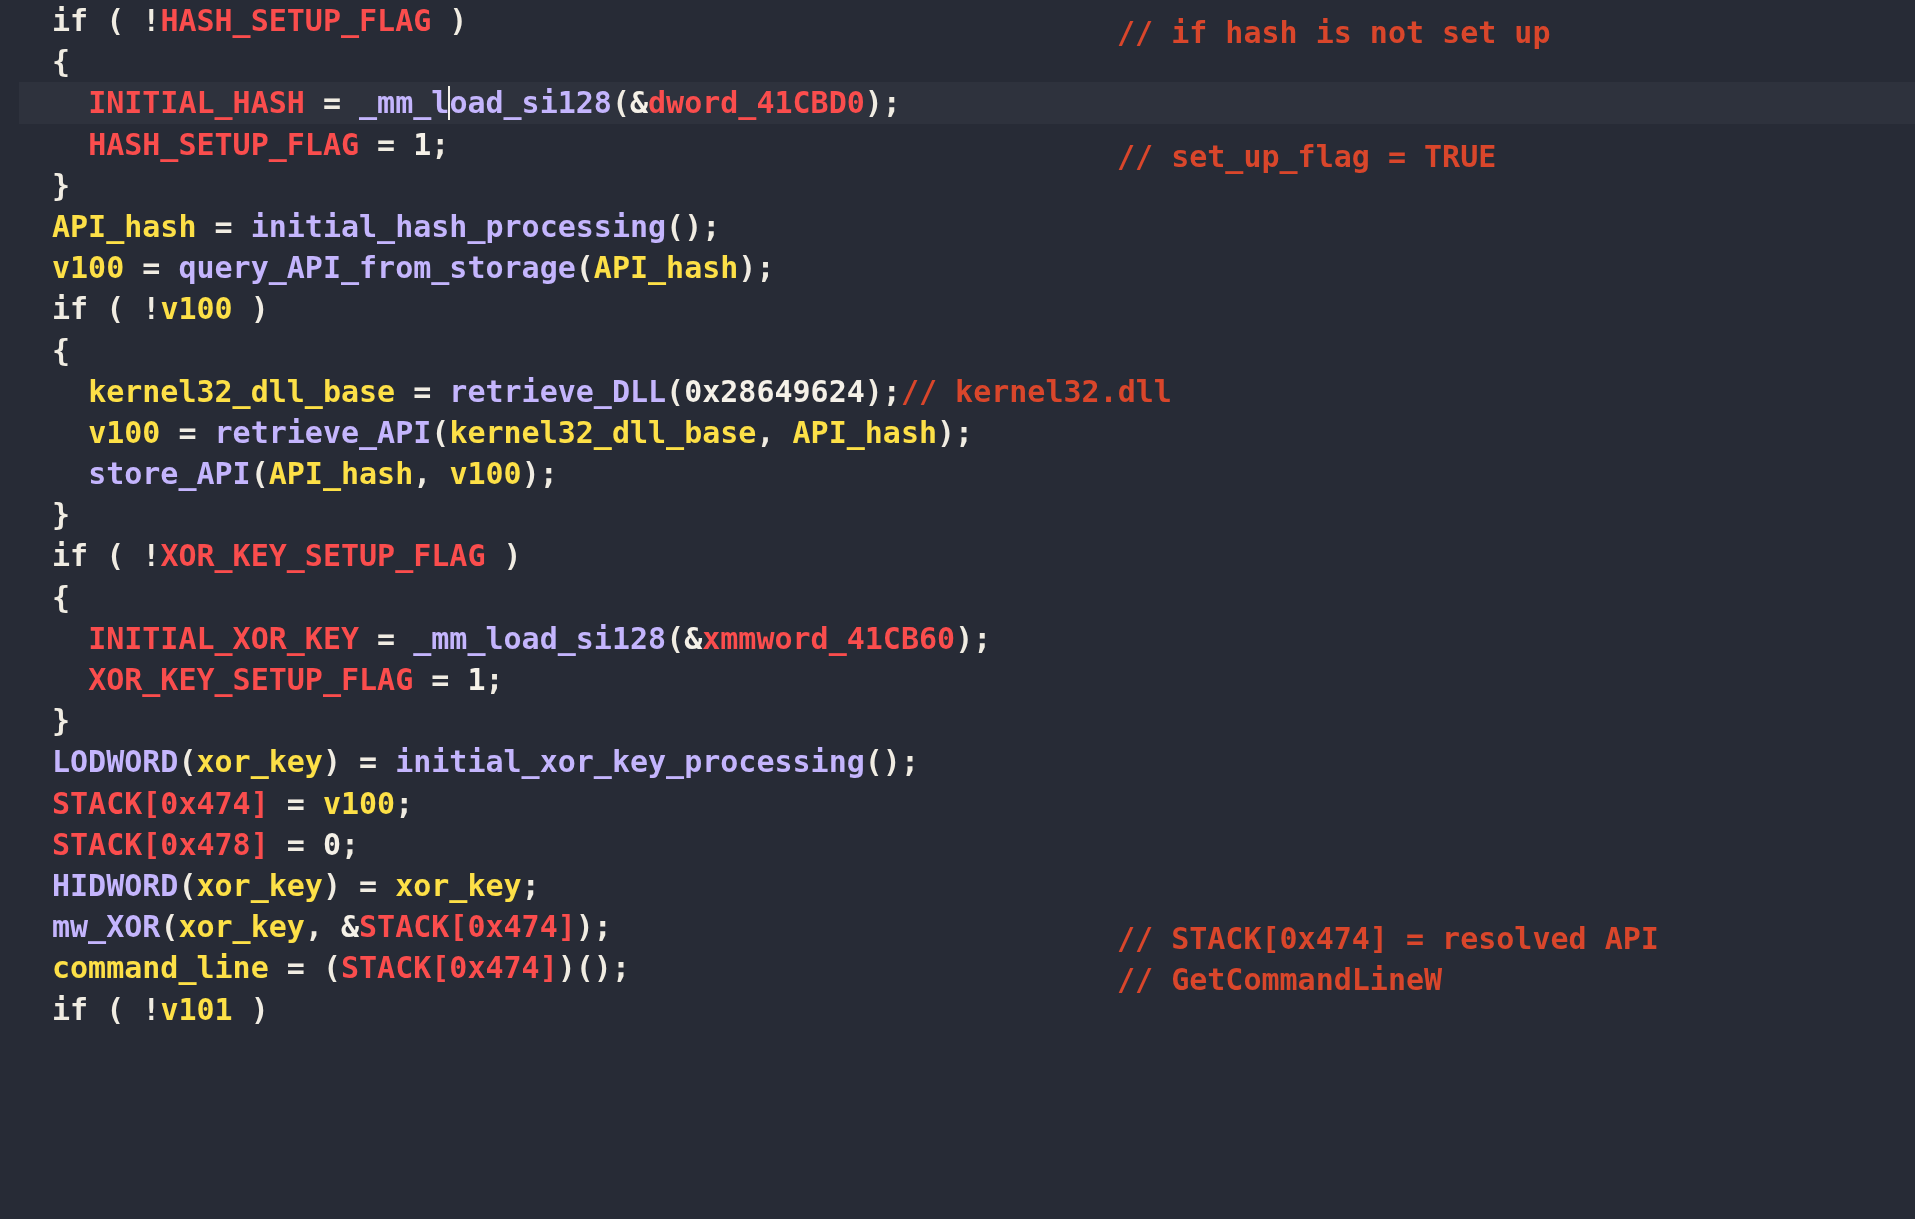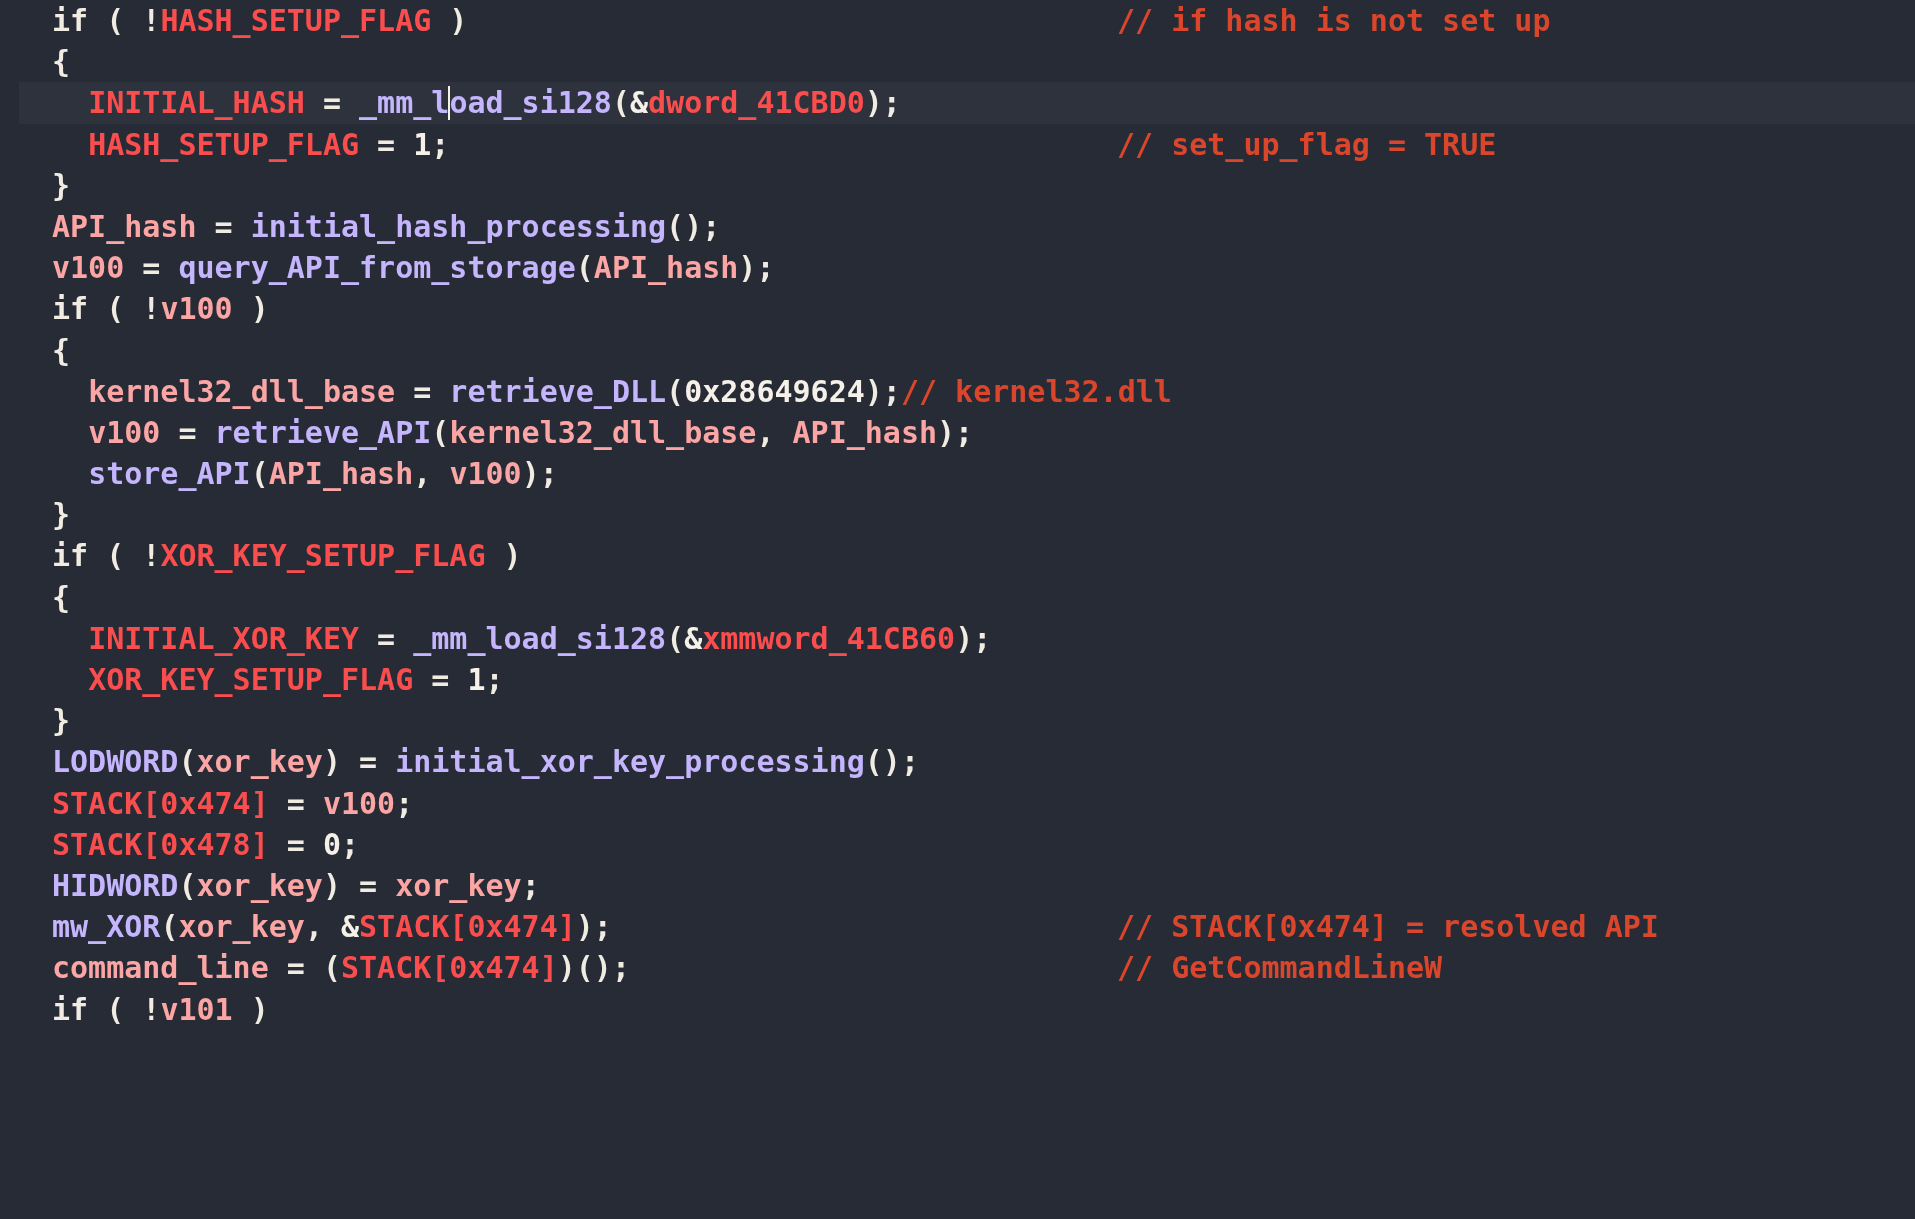--- a/index.html
+++ b/index.html
@@ -33,39 +33,39 @@
     padding-left: 33px;
     box-sizing: border-box;
     display: block;
     white-space: pre;
   }
   .line.hl {
     background: #2e323d;
   }
   .tok { white-space: pre; }
   .t-key   { color: #f0ece2; }
-  .t-var   { color: #fca5a5; }       
+  .t-var   { color: #fde047; }       
   .t-fn    { color: #c4b5fd; }       
   .t-glob  { color: #fa4d4d; }
   .t-num   { color: #f5f1e8; }
   .t-cmt   { color: #d9462b; }       
   .t-amp   { color: #f5f1e8; }
   .caret {
     display: inline-block;
     width: 0;
     border-left: 2px solid #f5f1e8;
     height: 34px;
     vertical-align: -7px;
     margin: 0 -1px;
     position: relative;
   }
   .cmt-col {
     position: absolute;
     left: 1098px;
-    top: 0;
+    top: 12px;
     white-space: pre;
   }
 </style>
 </head>
 <body>
 
 <div id="app">
   <div class="code" id="code-root"><div class="line"><span><span class="tok t-key">if ( !</span><span class="tok t-glob">HASH_SETUP_FLAG</span><span class="tok t-key"> )</span></span><span class="cmt-col t-cmt" style="left: 1098px;">// if hash is not set up</span></div><div class="line"><span><span class="tok t-key">{</span></span></div><div class="line hl"><span><span class="tok t-key">  </span><span class="tok t-glob">INITIAL_HASH</span><span class="tok t-key"> = </span><span class="tok t-fn">_mm_l</span><span class="caret"></span><span class="tok t-fn">oad_si128</span><span class="tok t-key">(</span><span class="tok t-amp">&amp;</span><span class="tok t-glob">dword_41CBD0</span><span class="tok t-key">);</span></span></div><div class="line"><span><span class="tok t-key">  </span><span class="tok t-glob">HASH_SETUP_FLAG</span><span class="tok t-key"> = </span><span class="tok t-num">1</span><span class="tok t-key">;</span></span><span class="cmt-col t-cmt" style="left: 1098px;">// set_up_flag = TRUE</span></div><div class="line"><span><span class="tok t-key">}</span></span></div><div class="line"><span><span class="tok t-var">API_hash</span><span class="tok t-key"> = </span><span class="tok t-fn">initial_hash_processing</span><span class="tok t-key">();</span></span></div><div class="line"><span><span class="tok t-var">v100</span><span class="tok t-key"> = </span><span class="tok t-fn">query_API_from_storage</span><span class="tok t-key">(</span><span class="tok t-var">API_hash</span><span class="tok t-key">);</span></span></div><div class="line"><span><span class="tok t-key">if ( !</span><span class="tok t-var">v100</span><span class="tok t-key"> )</span></span></div><div class="line"><span><span class="tok t-key">{</span></span></div><div class="line"><span><span class="tok t-key">  </span><span class="tok t-var">kernel32_dll_base</span><span class="tok t-key"> = </span><span class="tok t-fn">retrieve_DLL</span><span class="tok t-key">(</span><span class="tok t-num">0x28649624</span><span class="tok t-key">);</span><span class="tok t-cmt">// kernel32.dll</span></span></div><div class="line"><span><span class="tok t-key">  </span><span class="tok t-var">v100</span><span class="tok t-key"> = </span><span class="tok t-fn">retrieve_API</span><span class="tok t-key">(</span><span class="tok t-var">kernel32_dll_base</span><span class="tok t-key">, </span><span class="tok t-var">API_hash</span><span class="tok t-key">);</span></span></div><div class="line"><span><span class="tok t-key">  </span><span class="tok t-fn">store_API</span><span class="tok t-key">(</span><span class="tok t-var">API_hash</span><span class="tok t-key">, </span><span class="tok t-var">v100</span><span class="tok t-key">);</span></span></div><div class="line"><span><span class="tok t-key">}</span></span></div><div class="line"><span><span class="tok t-key">if ( !</span><span class="tok t-glob">XOR_KEY_SETUP_FLAG</span><span class="tok t-key"> )</span></span></div><div class="line"><span><span class="tok t-key">{</span></span></div><div class="line"><span><span class="tok t-key">  </span><span class="tok t-glob">INITIAL_XOR_KEY</span><span class="tok t-key"> = </span><span class="tok t-fn">_mm_load_si128</span><span class="tok t-key">(</span><span class="tok t-amp">&amp;</span><span class="tok t-glob">xmmword_41CB60</span><span class="tok t-key">);</span></span></div><div class="line"><span><span class="tok t-key">  </span><span class="tok t-glob">XOR_KEY_SETUP_FLAG</span><span class="tok t-key"> = </span><span class="tok t-num">1</span><span class="tok t-key">;</span></span></div><div class="line"><span><span class="tok t-key">}</span></span></div><div class="line"><span><span class="tok t-fn">LODWORD</span><span class="tok t-key">(</span><span class="tok t-var">xor_key</span><span class="tok t-key">)</span><span class="tok t-key"> = </span><span class="tok t-fn">initial_xor_key_processing</span><span class="tok t-key">();</span></span></div><div class="line"><span><span class="tok t-glob">STACK[0x474]</span><span class="tok t-key"> = </span><span class="tok t-var">v100</span><span class="tok t-key">;</span></span></div><div class="line"><span><span class="tok t-glob">STACK[0x478]</span><span class="tok t-key"> = </span><span class="tok t-num">0</span><span class="tok t-key">;</span></span></div><div class="line"><span><span class="tok t-fn">HIDWORD</span><span class="tok t-key">(</span><span class="tok t-var">xor_key</span><span class="tok t-key">)</span><span class="tok t-key"> = </span><span class="tok t-var">xor_key</span><span class="tok t-key">;</span></span></div><div class="line"><span><span class="tok t-fn">mw_XOR</span><span class="tok t-key">(</span><span class="tok t-var">xor_key</span><span class="tok t-key">, </span><span class="tok t-amp">&amp;</span><span class="tok t-glob">STACK[0x474]</span><span class="tok t-key">);</span></span><span class="cmt-col t-cmt" style="left: 1098px;">// STACK[0x474] = resolved API</span></div><div class="line"><span><span class="tok t-var">command_line</span><span class="tok t-key"> = </span><span class="tok t-key">(</span><span class="tok t-glob">STACK[0x474]</span><span class="tok t-key">)();</span></span><span class="cmt-col t-cmt" style="left: 1098px;">// GetCommandLineW</span></div><div class="line"><span><span class="tok t-key">if ( !</span><span class="tok t-var">v101</span><span class="tok t-key"> )</span></span></div></div>
 </div>
 

